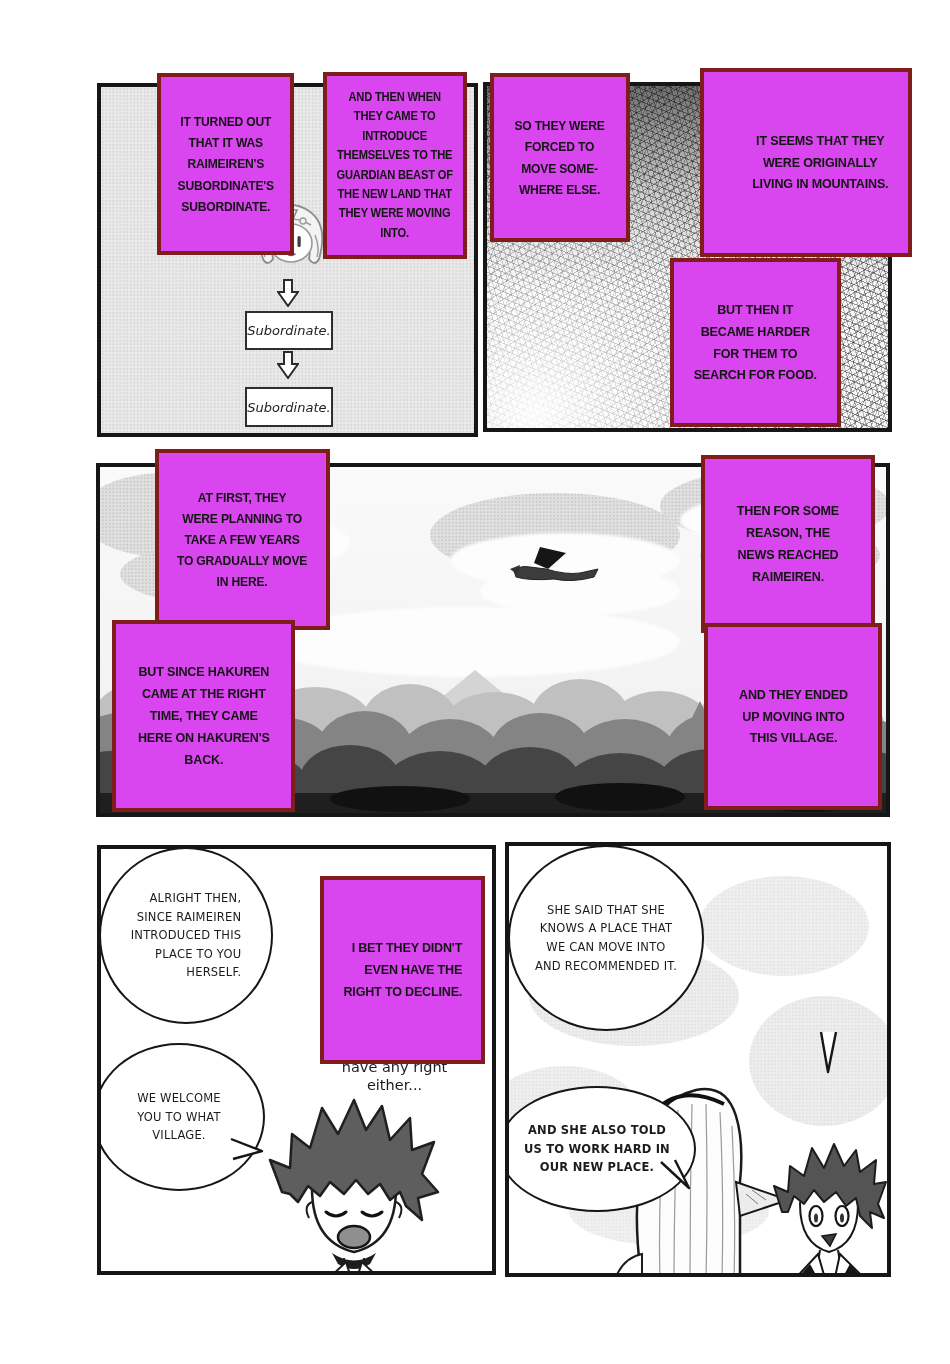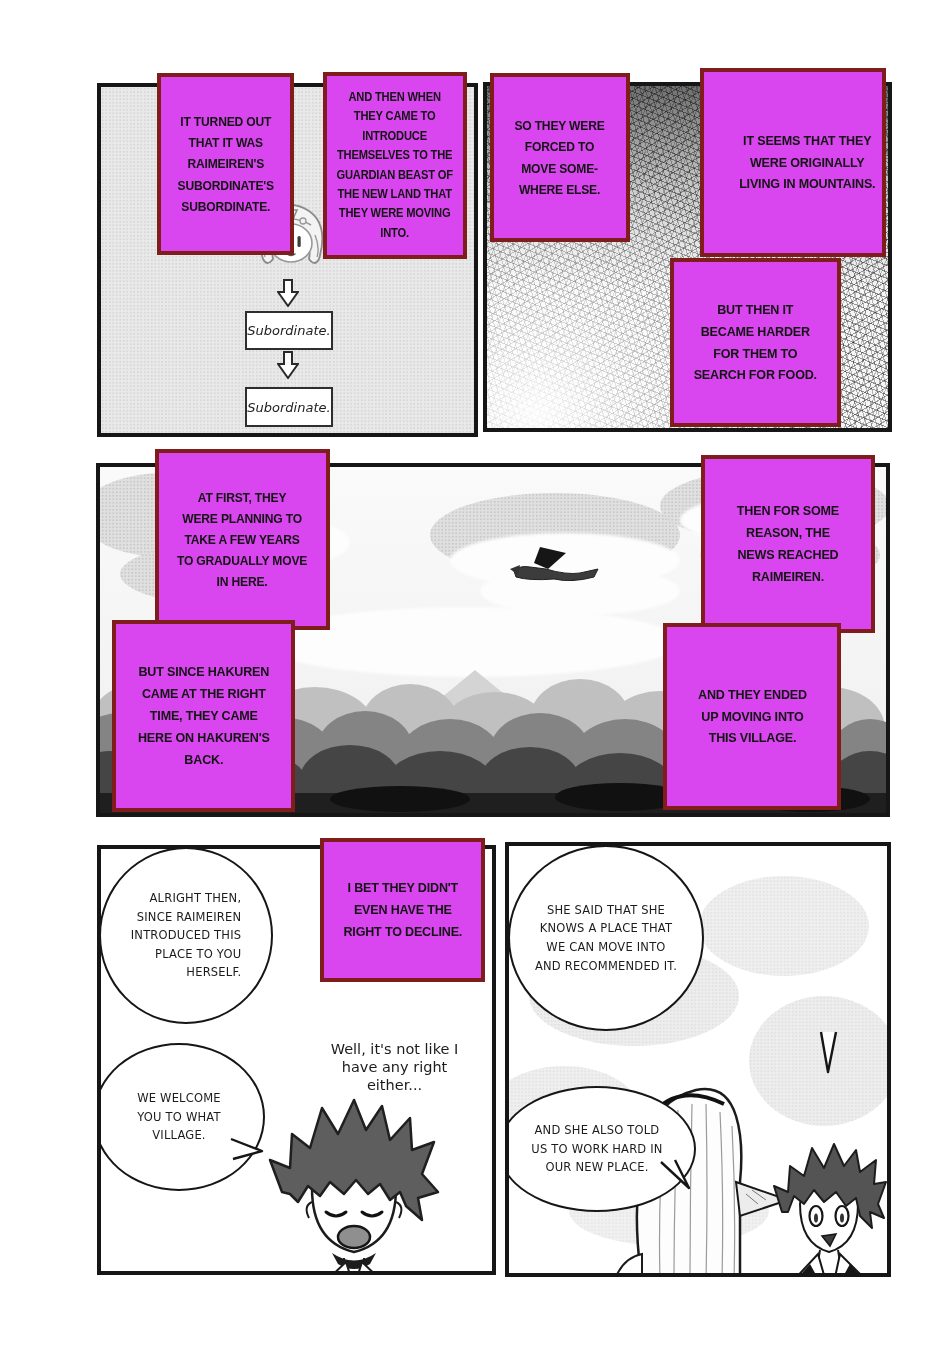--- a/index.html
+++ b/index.html
@@ -247,21 +247,21 @@
       <span class="bubble-text">SHE SAID THAT SHE
 KNOWS A PLACE THAT
 WE CAN MOVE INTO
 AND RECOMMENDED IT.</span>
     </div>
 
     <svg class="tail" style="left:310px;top:184px;" width="20" height="44" viewBox="0 0 20 44">
       <path d="M2,2 L9,42 L17,2" fill="#ffffff" stroke="#161616" stroke-width="2.4" stroke-linejoin="round"></path>
     </svg>
 
-    <div class="bubble" style="left:-11px;top:240px;width:198px;height:126px;">
+    <div class="bubble" style="left:-11px;top:240px;width:198px;height:126px;font-weight:bold;">
       <span class="bubble-text">AND SHE ALSO TOLD
 US TO WORK HARD IN
 OUR NEW PLACE.</span>
     </div>
     <svg class="tail" style="left:150px;top:312px;" width="34" height="34" viewBox="0 0 34 34">
       <path d="M2,4 L30,30 L16,2" fill="#ffffff" stroke="#161616" stroke-width="2.4" stroke-linejoin="round"></path>
     </svg>
   </div>
 
   <div class="nbox" style="left:110px;top:73px;width:137px;height:182px;margin-left:47px;">
@@ -281,21 +281,21 @@
 THEY WERE MOVING
 INTO.</span>
   </div>
 
   <div class="nbox" style="left:490px;top:73px;width:140px;height:169px;">
     <span class="narr-text" style="font-size:13px;">SO THEY WERE
 FORCED TO
 MOVE SOME-
 WHERE ELSE.</span>
   </div>
-  <div class="nbox" style="left:700px;top:68px;width:186px;height:189px;padding-left:28px;">
+  <div class="nbox" style="left:700px;top:68px;width:212px;height:189px;padding-left:28px;">
     <span class="narr-text" style="font-size:13.5px;">IT SEEMS THAT THEY
 WERE ORIGINALLY
 LIVING IN MOUNTAINS.</span>
   </div>
   <div class="nbox" style="left:670px;top:258px;width:171px;height:169px;">
     <span class="narr-text" style="font-size:13.5px;">BUT THEN IT
 BECAME HARDER
 FOR THEM TO
 SEARCH FOR FOOD.</span>
   </div>
@@ -313,25 +313,25 @@
 TIME, THEY CAME
 HERE ON HAKUREN'S
 BACK.</span>
   </div>
   <div class="nbox" style="left:701px;top:455px;width:174px;height:178px;">
     <span class="narr-text" style="font-size:13.5px;">THEN FOR SOME
 REASON, THE
 NEWS REACHED
 RAIMEIREN.</span>
   </div>
-  <div class="nbox" style="left:663px;top:623px;width:178px;height:187px;">
+  <div class="nbox" style="left:704px;top:623px;width:178px;height:187px;">
     <span class="narr-text" style="font-size:13.5px;">AND THEY ENDED
 UP MOVING INTO
 THIS VILLAGE.</span>
   </div>
 
-  <div class="nbox" style="left:320px;top:838px;width:165px;height:144px;">
+  <div class="nbox" style="left:320px;top:876px;width:165px;height:188px;text-align:right;">
     <span class="narr-text" style="font-size:13.5px;">I BET THEY DIDN'T
 EVEN HAVE THE
 RIGHT TO DECLINE.</span>
   </div>
 
 </div>
 
 </body></html>

